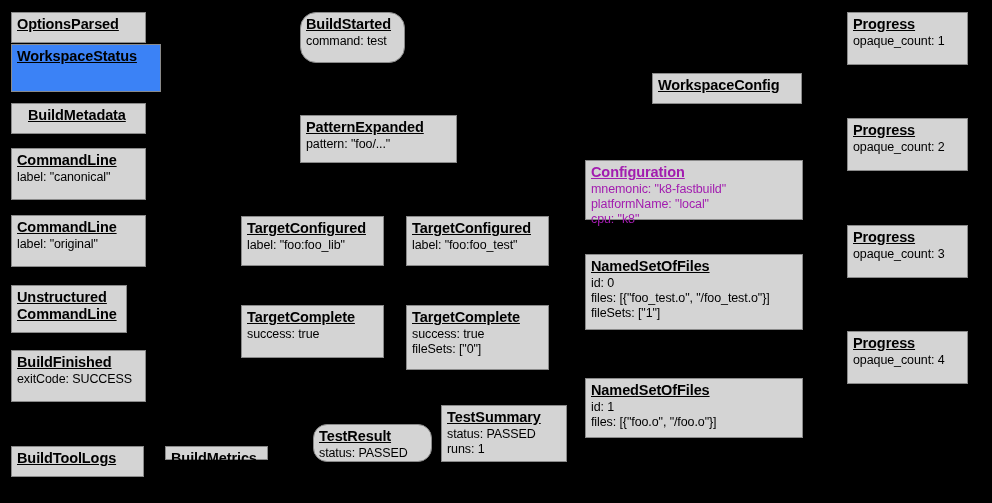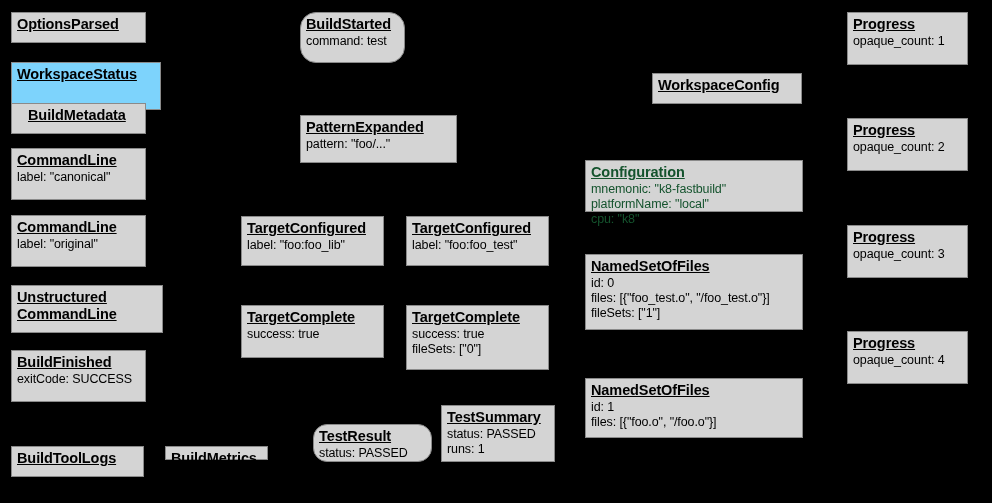--- a/index.html
+++ b/index.html
@@ -49,35 +49,35 @@
     margin-bottom: 0;
   }
 </style>
 </head>
 <body>
 
 <div id="canvas" style="width: 992px; height: 503px; background: rgb(0, 0, 0);">
     <div class="node title-only" style="left: 11px; top: 12px; width: 135px; height: 31px; background: rgb(212, 212, 212); border-color: rgb(138, 138, 138); color: rgb(0, 0, 0);">
       <span class="title">OptionsParsed</span>
     </div>
-    <div class="node title-only" style="left: 11px; top: 62px; width: 150px; height: 48px; background: #7dd3fc; border-color: rgb(138, 138, 138); color: rgb(0, 0, 0);">
+    <div class="node title-only" style="left: 11px; top: 44px; width: 150px; height: 48px; background: #3b82f6; border-color: rgb(138, 138, 138); color: rgb(0, 0, 0);">
       <span class="title">WorkspaceStatus</span>
     </div>
     <div class="node title-only" style="left: 11px; top: 103px; width: 135px; height: 31px; background: rgb(212, 212, 212); border-color: rgb(138, 138, 138); color: rgb(0, 0, 0); padding-left: 16px;">
       <span class="title">BuildMetadata</span>
     </div>
     <div class="node" style="left: 11px; top: 148px; width: 135px; height: 52px; background: rgb(212, 212, 212); border-color: rgb(138, 138, 138); color: rgb(0, 0, 0);">
       <span class="title">CommandLine</span>
       <span class="field">label: "canonical"</span>
     </div>
     <div class="node" style="left: 11px; top: 215px; width: 135px; height: 52px; background: rgb(212, 212, 212); border-color: rgb(138, 138, 138); color: rgb(0, 0, 0);">
       <span class="title">CommandLine</span>
       <span class="field">label: "original"</span>
     </div>
-    <div class="node title-only" style="left: 11px; top: 285px; width: 152px; height: 48px; background: rgb(212, 212, 212); border-color: rgb(138, 138, 138); color: rgb(0, 0, 0);">
+    <div class="node title-only" style="left: 11px; top: 285px; width: 116px; height: 48px; background: rgb(212, 212, 212); border-color: rgb(138, 138, 138); color: rgb(0, 0, 0);">
       <span class="title wrap">Unstructured CommandLine</span>
     </div>
     <div class="node" style="left: 11px; top: 350px; width: 135px; height: 52px; background: rgb(212, 212, 212); border-color: rgb(138, 138, 138); color: rgb(0, 0, 0);">
       <span class="title">BuildFinished</span>
       <span class="field">exitCode: SUCCESS</span>
     </div>
     <div class="node title-only" style="left: 11px; top: 446px; width: 133px; height: 31px; background: rgb(212, 212, 212); border-color: rgb(138, 138, 138); color: rgb(0, 0, 0);">
       <span class="title">BuildToolLogs</span>
     </div>
     <div class="node title-only" style="left: 165px; top: 446px; width: 103px; height: 14px; background: rgb(212, 212, 212); border-color: rgb(138, 138, 138); color: rgb(0, 0, 0);">
@@ -105,29 +105,29 @@
     </div>
     <div class="node" style="left: 406px; top: 305px; width: 143px; height: 65px; background: rgb(212, 212, 212); border-color: rgb(138, 138, 138); color: rgb(0, 0, 0);">
       <span class="title">TargetComplete</span>
       <span class="field">success: true</span>
       <span class="field">fileSets: ["0"]</span>
     </div>
     <div class="node" style="left: 313px; top: 424px; width: 119px; height: 38px; background: rgb(212, 212, 212); border-color: rgb(138, 138, 138); color: rgb(0, 0, 0); border-radius: 14px;">
       <span class="title">TestResult</span>
       <span class="field">status: PASSED</span>
     </div>
-    <div class="node" style="left: 441px; top: 405px; width: 114px; height: 57px; background: rgb(212, 212, 212); border-color: rgb(138, 138, 138); color: rgb(0, 0, 0);">
+    <div class="node" style="left: 441px; top: 405px; width: 126px; height: 57px; background: rgb(212, 212, 212); border-color: rgb(138, 138, 138); color: rgb(0, 0, 0);">
       <span class="title">TestSummary</span>
       <span class="field">status: PASSED</span>
       <span class="field">runs: 1</span>
     </div>
     <div class="node title-only" style="left: 652px; top: 73px; width: 150px; height: 31px; background: rgb(212, 212, 212); border-color: rgb(138, 138, 138); color: rgb(0, 0, 0);">
       <span class="title">WorkspaceConfig</span>
     </div>
-    <div class="node" style="left: 585px; top: 160px; width: 218px; height: 52px; background: rgb(212, 212, 212); border-color: rgb(138, 138, 138); color: #14532d;">
+    <div class="node" style="left: 585px; top: 160px; width: 218px; height: 60px; background: rgb(212, 212, 212); border-color: rgb(138, 138, 138); color: #a21caf;">
       <span class="title">Configuration</span>
       <span class="field">mnemonic: "k8-fastbuild"</span>
       <span class="field">platformName: "local"</span>
       <span class="field">cpu: "k8"</span>
     </div>
     <div class="node" style="left: 585px; top: 254px; width: 218px; height: 76px; background: rgb(212, 212, 212); border-color: rgb(138, 138, 138); color: rgb(0, 0, 0);">
       <span class="title">NamedSetOfFiles</span>
       <span class="field">id: 0</span>
       <span class="field">files: [{"foo_test.o", "/foo_test.o"}]</span>
       <span class="field">fileSets: ["1"]</span>

